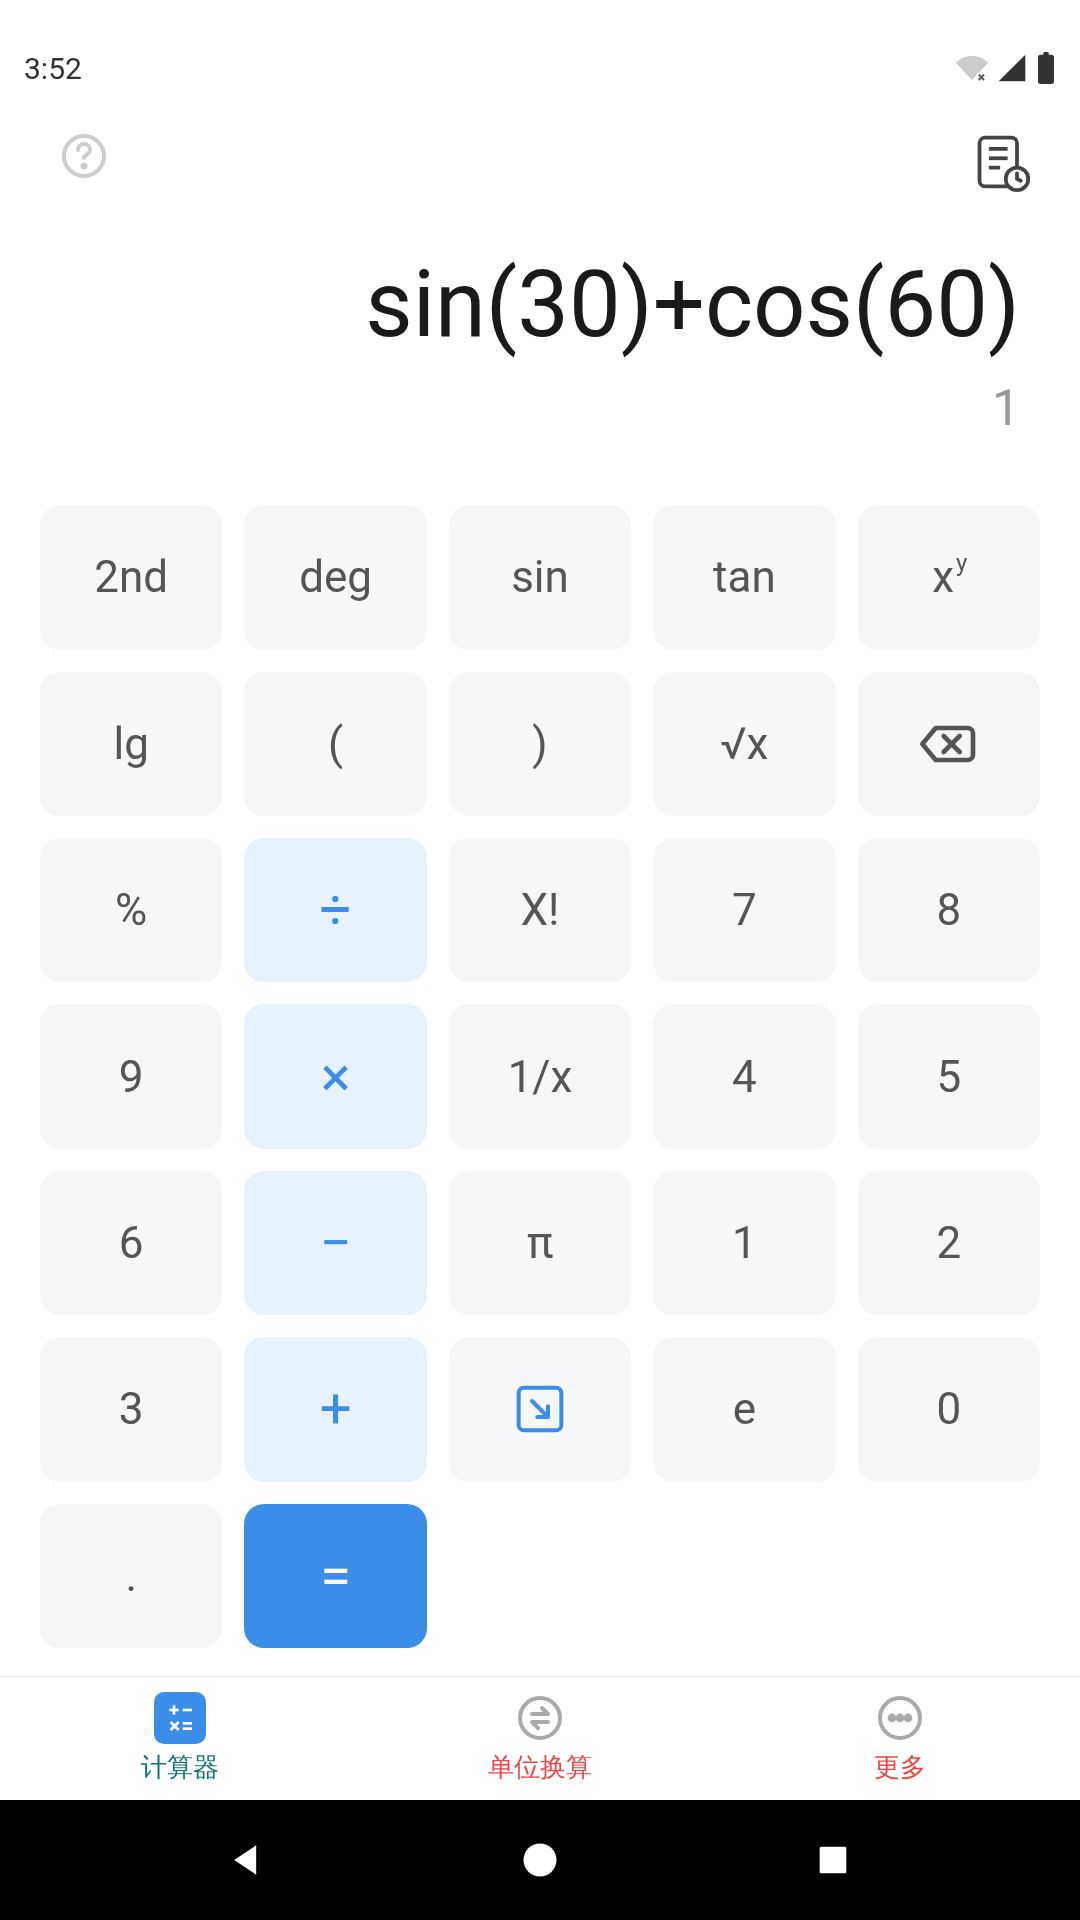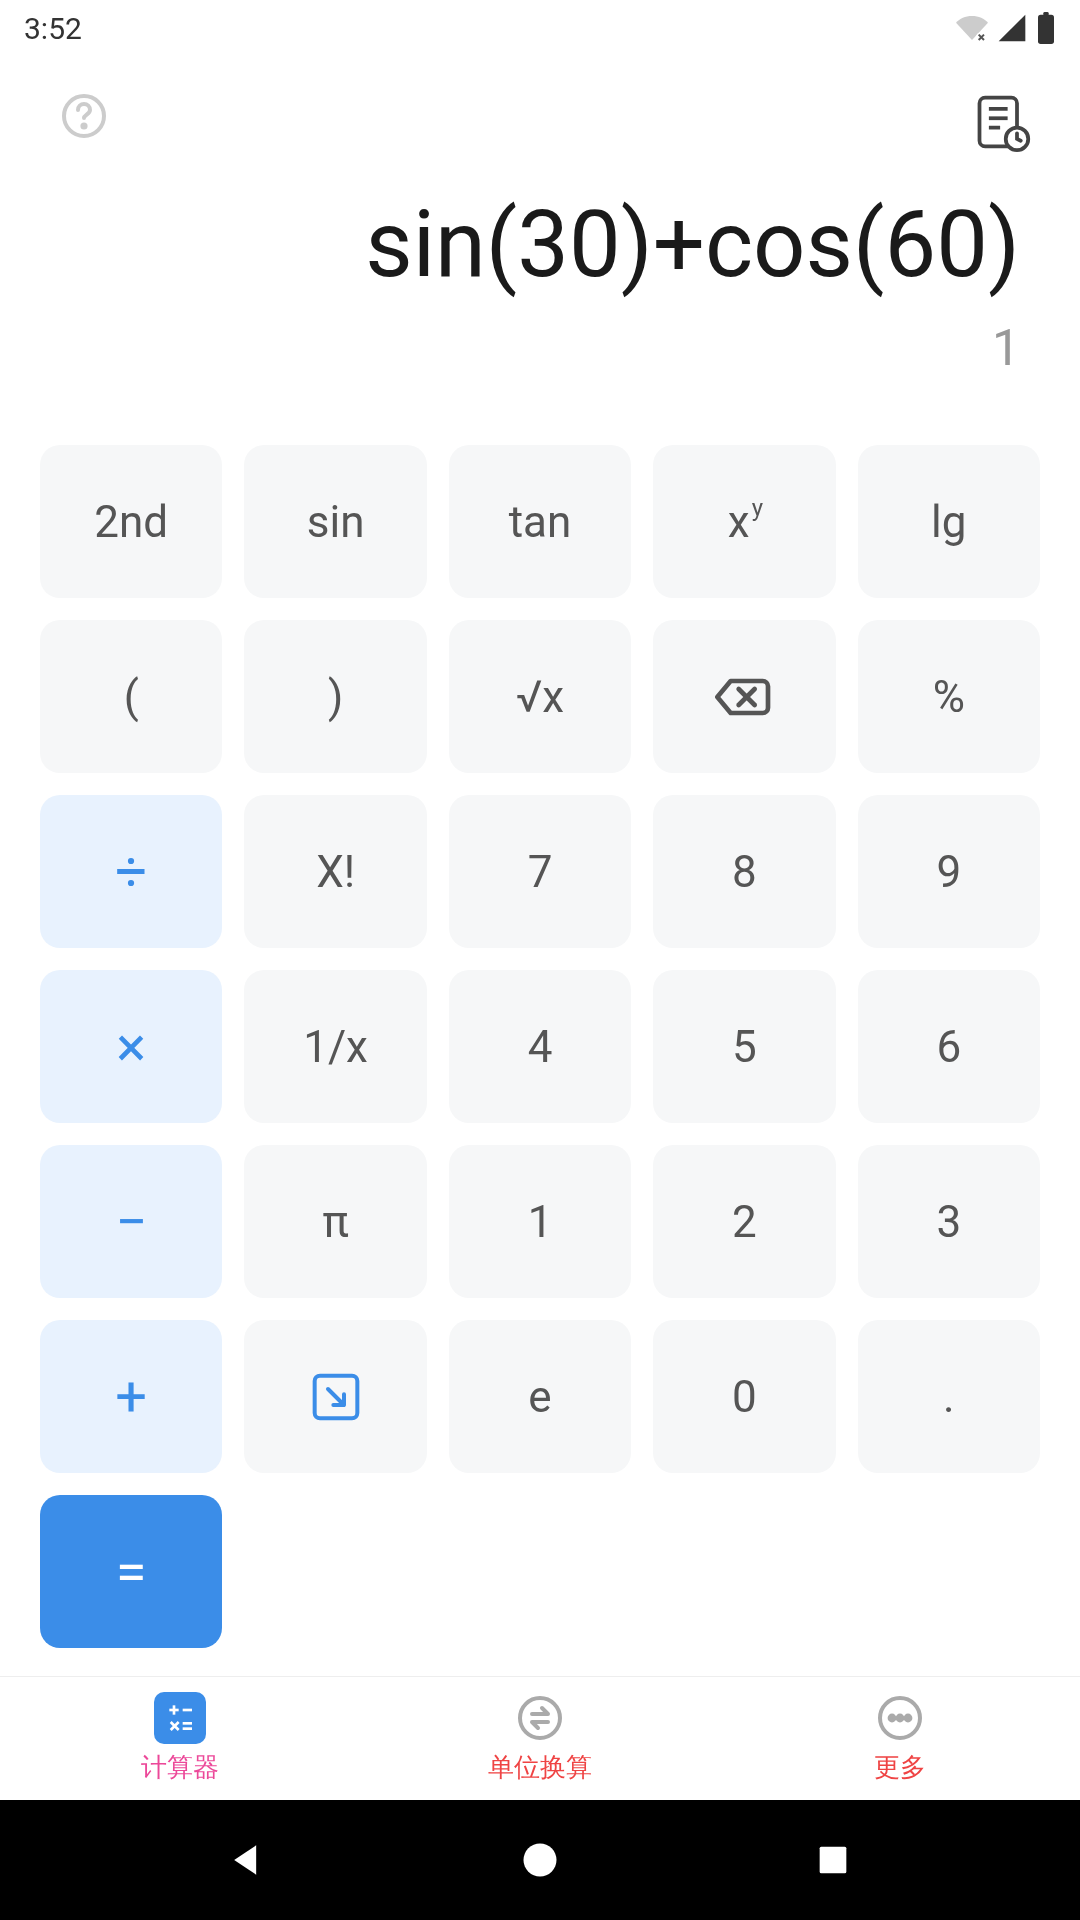--- a/index.html
+++ b/index.html
@@ -13,41 +13,42 @@
       overflow: hidden;
     }
     .status-bar {
       height: 56px;
       display: flex;
       align-items: center;
       justify-content: space-between;
       padding: 0 24px;
       font-size: 30px;
       color: #333;
+      margin-top: 40px;
     }
     .status-icons { display: flex; align-items: center; gap: 8px; }
     .top-bar {
       height: 120px;
       display: flex;
       align-items: center;
       justify-content: space-between;
       padding: 0 60px;
     }
     .help-icon, .history-icon { width: 48px; height: 48px; }
     .display-area {
       flex: 0 0 auto;
       text-align: right;
       padding: 0 60px;
     }
     .expression {
       font-size: 92px;
       color: #1a1a1a;
       font-weight: 400;
       line-height: 1.1;
-      margin-top: 18px;
+      margin-top: 38px;
       margin-bottom: 24px;
     }
     .result {
       font-size: 50px;
       color: #999;
       margin-bottom: 40px;
     }
     .keypad {
       flex: 1;
       display: grid;
@@ -83,21 +84,21 @@
     .nav-item {
       flex: 1;
       display: flex;
       flex-direction: column;
       align-items: center;
       justify-content: center;
       gap: 6px;
       color: #ef4444;
       font-size: 26px;
     }
-    .nav-item.active { color: #ec4899; }
+    .nav-item.active { color: #0f766e; }
     .nav-item .nav-icon { width: 52px; height: 52px; display: flex; align-items: center; justify-content: center; }
     .nav-item.active .nav-icon-box {
       width: 52px; height: 52px; background: #3b8de8; border-radius: 10px;
       display: flex; align-items: center; justify-content: center;
     }
 
     .system-nav {
       height: 120px;
       background: #000;
       display: flex;
@@ -148,20 +149,21 @@
   </div>
 </div>
 
 <div class="display-area">
   <div class="expression">sin(30)+cos(60)</div>
   <div class="result">1</div>
 </div>
 
 <div class="keypad">
   <div class="key">2nd</div>
+  <div class="key">deg</div>
   <div class="key">sin</div>
   <div class="key">tan</div>
 
   <div class="key">
       <span>x</span>
       <span class="sup">y</span>
     </div>
   <div class="key">lg</div>
   <div class="key">(</div>
   <div class="key">)</div>

